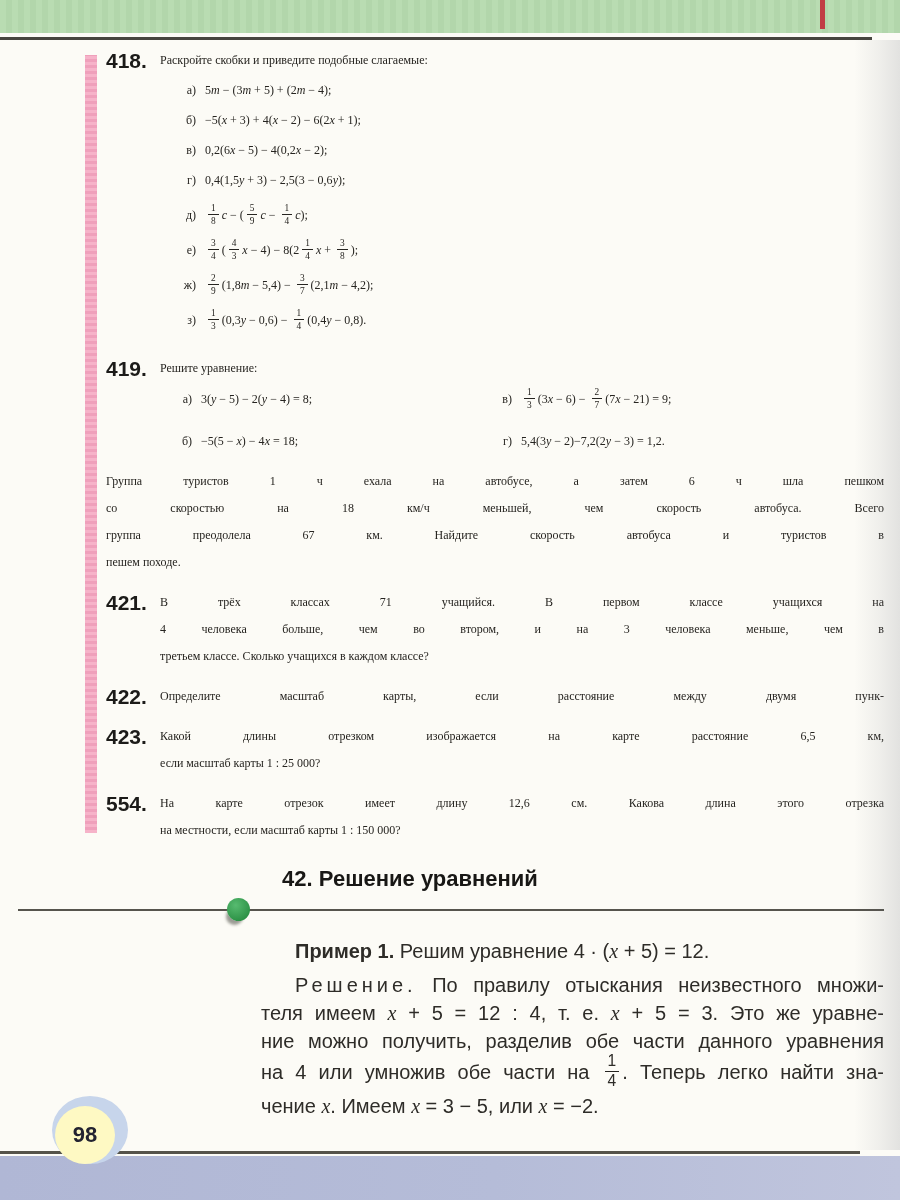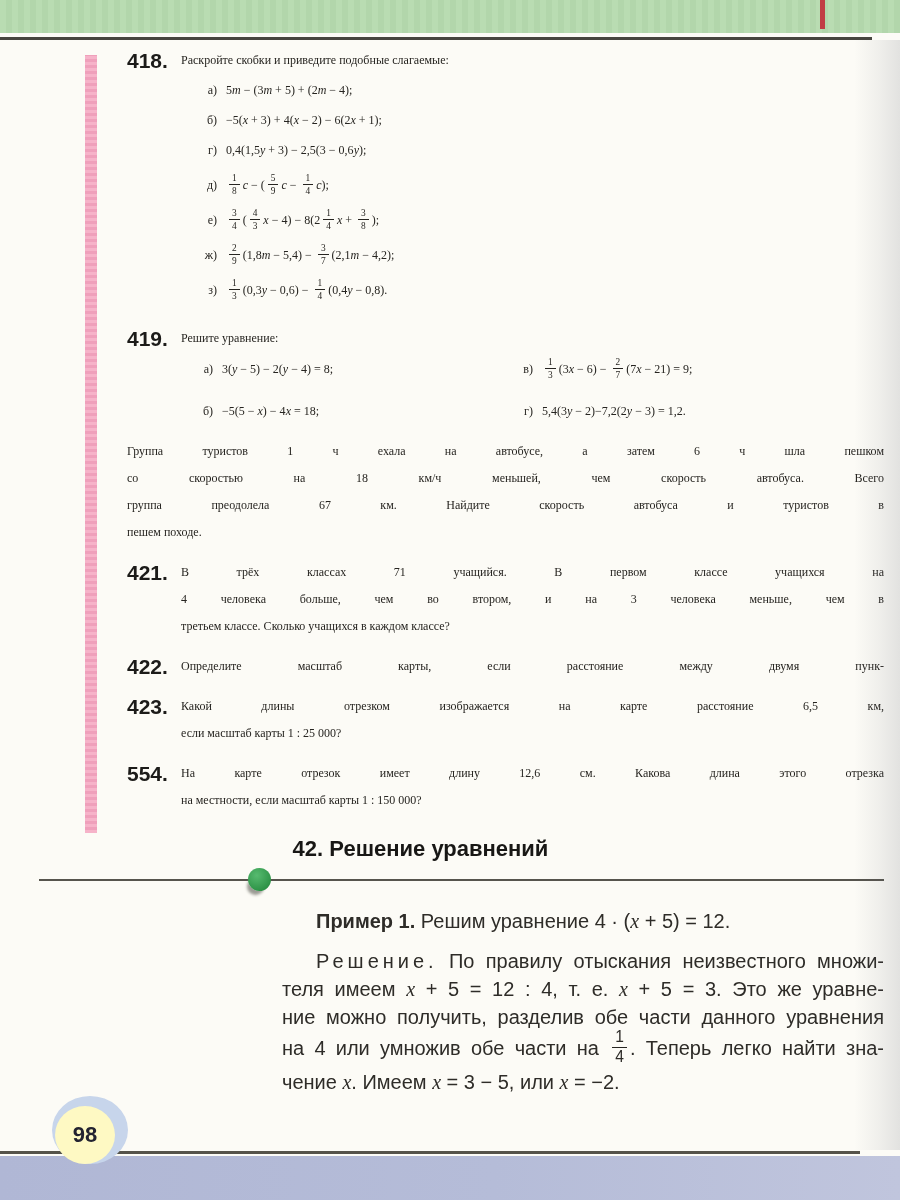--- a/index.html
+++ b/index.html
@@ -20,21 +20,21 @@
 
   
   .edge-shade{position:absolute;top:40px;bottom:50px;right:0;width:46px;pointer-events:none;
               background:linear-gradient(90deg,rgba(90,95,110,0) 0%,rgba(90,95,110,.08) 55%,rgba(90,95,110,.16) 100%);}
 
   
   .pink-strip{position:absolute;left:85px;top:55px;width:12px;height:778px;
               background:repeating-linear-gradient(0deg,#f6b3c9 0 3px,#efa0bb 3px 6px);}
 
   
-  .content{position:absolute;left:127px;right:16px;top:47px;}
+  .content{position:absolute;left:106px;right:16px;top:47px;}
 
   .ex{display:flex;margin-bottom:13px;}
   .exnum{flex:none;width:54px;font-family:"Liberation Sans","DejaVu Sans",sans-serif;
          font-weight:700;font-size:21px;line-height:27px;color:#1c1b19;}
   .exbody{flex:1;font-size:12px;line-height:27px;}
   .intro{margin-bottom:3px;}
   .mitem{margin:3px 0;white-space:nowrap;padding-left:4px;}
   .mitem.tall{margin:8px 0;}
   .lbl{display:inline-block;width:32px;text-align:right;margin-right:9px;}
   i{font-style:italic;font-family:"Liberation Serif","DejaVu Serif",serif;}
@@ -54,21 +54,21 @@
            font-family:"Liberation Sans","DejaVu Sans",sans-serif;font-weight:700;
            font-size:22px;color:#181715;}
   .srule{position:relative;margin:17px 0 0 -88px;width:calc(100% + 88px);height:2px;
          background:#56544d;}
   .green-dot{position:absolute;left:209px;top:-11px;width:23px;height:23px;border-radius:50%;
              background:radial-gradient(circle at 38% 32%,#57bb70,#2f9448 70%,#27843d);
              box-shadow:-4px 7px 3px -3px #9b9b94;}
 
   .example{margin:26px 0 0 155px;font-family:"Liberation Sans","DejaVu Sans",sans-serif;
            font-size:20px;line-height:28px;color:#2e2c28;}
-  .ex-title-line{text-indent:34px;margin-bottom:12px;}
+  .ex-title-line{text-indent:34px;margin-bottom:6px;}
   .bold{font-weight:700;}
   .sol-line{min-height:28px;}
   .sol-first{text-indent:34px;}
   .spaced{letter-spacing:4px;}
 
   
   .pagenum-badge{position:absolute;left:52px;top:1096px;width:76px;height:68px;z-index:5;}
   .pagenum-ring{position:absolute;inset:0;border-radius:50%;background:#c7d5eb;}
   .pagenum-inner{position:absolute;left:3px;top:10px;width:60px;height:58px;border-radius:50%;
                  background:#fef9c3;display:flex;align-items:center;justify-content:center;
@@ -86,20 +86,21 @@
   <div class="pink-strip"></div>
 
   <div class="content">
 
     <div class="ex">
       <div class="exnum">418.</div>
       <div class="exbody">
         <div class="intro">Раскройте скобки и приведите подобные слагаемые:</div>
         <div class="mitem"><span class="lbl">а)</span><span>5<i>m</i> − (3<i>m</i> + 5) + (2<i>m</i> − 4);</span></div>
         <div class="mitem"><span class="lbl">б)</span><span>−5(<i>x</i> + 3) + 4(<i>x</i> − 2) − 6(2<i>x</i> + 1);</span></div>
+        <div class="mitem"><span class="lbl">в)</span><span>0,2(6<i>x</i> − 5) − 4(0,2<i>x</i> − 2);</span></div>
         <div class="mitem"><span class="lbl">г)</span><span>0,4(1,5<i>y</i> + 3) − 2,5(3 − 0,6<i>y</i>);</span></div>
         <div class="mitem tall"><span class="lbl">д)</span><span><span class="frac">
                 <span class="fn">1</span>
                 <span class="fd">8</span>
               </span><i>c</i> − (<span class="frac">
                 <span class="fn">5</span>
                 <span class="fd">9</span>
               </span><i>c</i> − <span class="frac">
                 <span class="fn">1</span>
                 <span class="fd">4</span>

